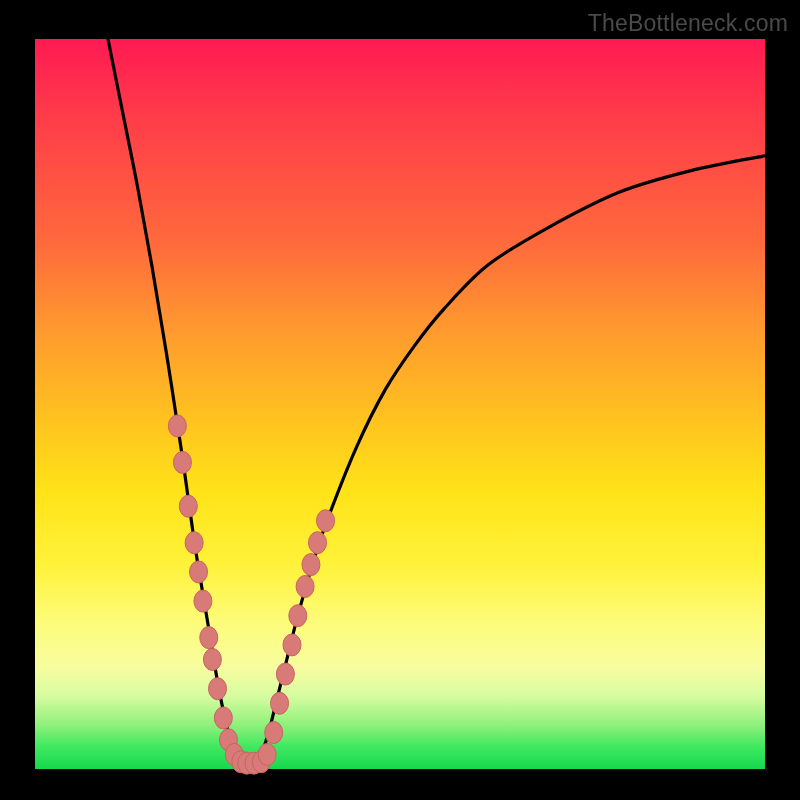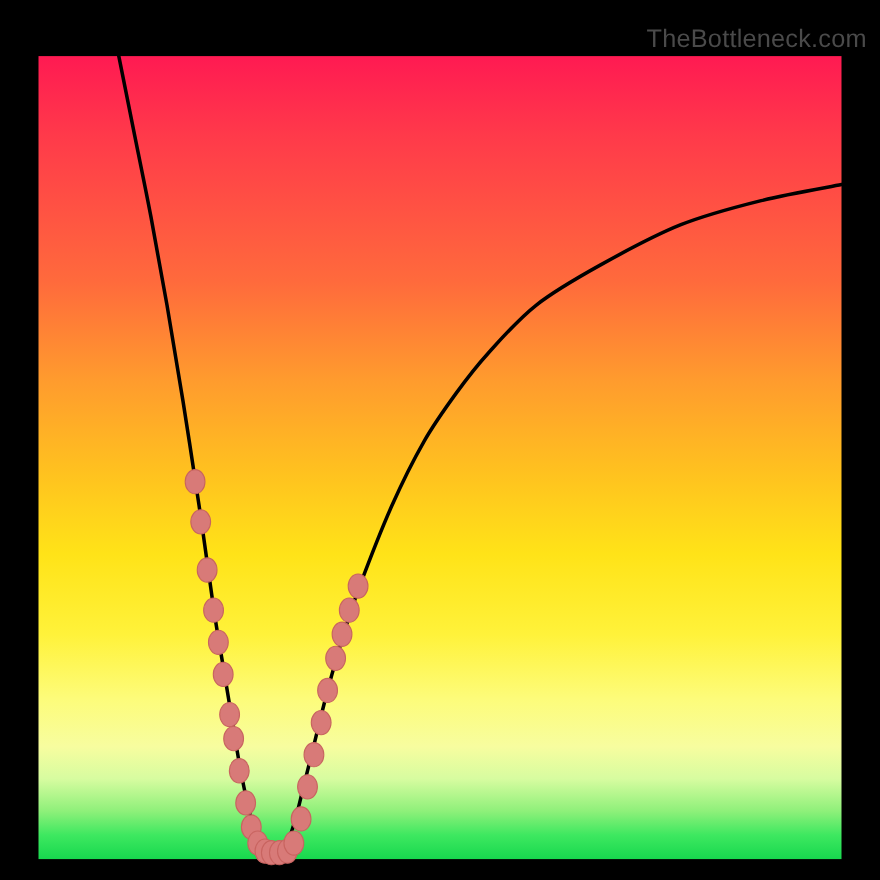--- a/index.html
+++ b/index.html
@@ -7,21 +7,21 @@
     padding: 0;
     width: 800px;
     height: 800px;
     overflow: hidden;
     background: #000;
     font-family: Arial, Helvetica, sans-serif;
   }
   .frame {
     position: absolute;
     left: 0;
-    top: 16px;
+    top: 4px;
     width: 800px;
     height: 628px;
     background: #000;
   }
   .plot-area {
     position: absolute;
     left: 35px;
     top: 35px;
     width: 730px;
     height: 730px;

